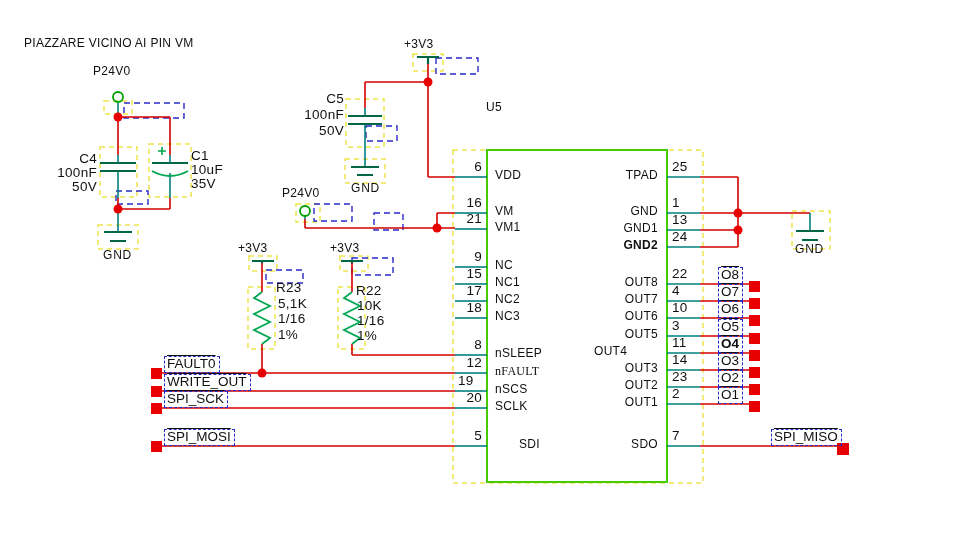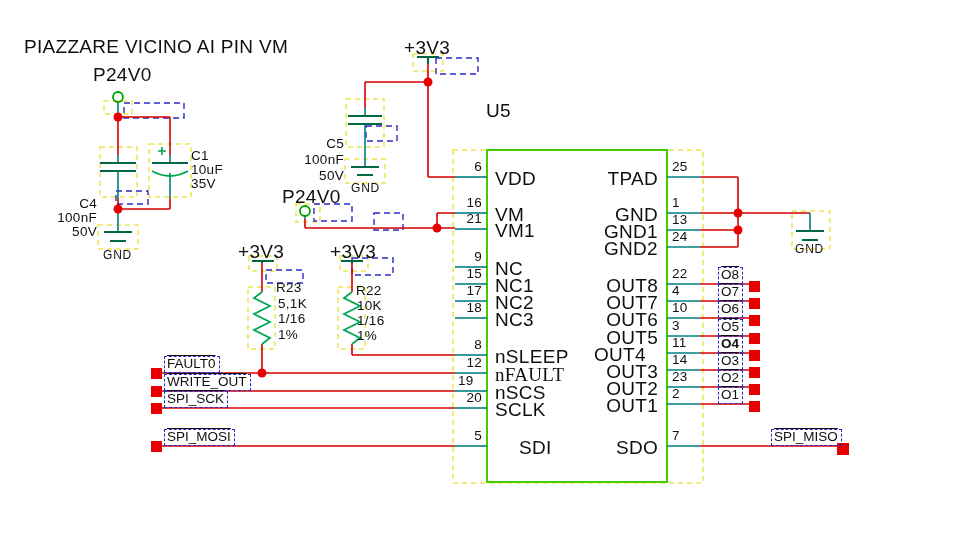--- a/index.html
+++ b/index.html
@@ -1,22 +1,22 @@
 <!DOCTYPE html>
 <html><head>
 <meta charset="utf-8">
 <style>
   html,body{margin:0;padding:0;background:#fff;}
   #cv{position:relative;width:977px;height:533px;background:#fff;overflow:hidden;
       font-family:"Liberation Sans",sans-serif;}
   .t{position:absolute;font:13.5px/1.05 "Liberation Sans",sans-serif;color:#101010;
      white-space:nowrap;letter-spacing:.3px;}
-  .s14{font-size:19px;}
+  .s14{font-size:12px;}
   .s12{font-size:12px;letter-spacing:.8px;}
-  .ra{text-align:right;margin-top:45px;}
+  .ra{text-align:right;}
   .nl{position:absolute;border:1px dashed #2a2ac8;padding:0 3px 1px 2px;white-space:nowrap;
       font:13.5px/1.05 "Liberation Sans",sans-serif;color:#101010;background:transparent;}
   .nl span{text-decoration:overline;text-decoration-thickness:1px;}
   svg{position:absolute;left:0;top:0;}
 </style>
 </head>
 <body>
 
 <div id="cv">
 
@@ -215,21 +215,21 @@
     <div class="t s14" style="left: 495px; top: 400px;">SCLK</div>
     <div class="t" style="left: 458px; top: 429px; width: 24px; text-align: right;">5</div>
     <div class="t s14" style="left: 495px; top: 438px; margin-left: 24px;">SDI</div>
     <div class="t" style="left: 672px; top: 160px; width: 24px;">25</div>
     <div class="t s14" style="left: 594px; top: 169px; width: 64px; text-align: right;">TPAD</div>
     <div class="t" style="left: 672px; top: 196px; width: 24px;">1</div>
     <div class="t s14" style="left: 594px; top: 205px; width: 64px; text-align: right;">GND</div>
     <div class="t" style="left: 672px; top: 213px; width: 24px;">13</div>
     <div class="t s14" style="left: 594px; top: 222px; width: 64px; text-align: right;">GND1</div>
     <div class="t" style="left: 672px; top: 230px; width: 24px;">24</div>
-    <div class="t s14" style="left: 594px; top: 239px; width: 64px; text-align: right;">GND2</div>
+    <div class="t s14" style="left: 594px; top: 239px; width: 64px; text-align: right; font-weight: bold;">GND2</div>
     <div class="t" style="left: 672px; top: 267px; width: 24px;">22</div>
     <div class="t s14" style="left: 594px; top: 276px; width: 64px; text-align: right;">OUT8</div>
     <div class="t" style="left: 672px; top: 284px; width: 24px;">4</div>
     <div class="t s14" style="left: 594px; top: 293px; width: 64px; text-align: right;">OUT7</div>
     <div class="t" style="left: 672px; top: 301px; width: 24px;">10</div>
     <div class="t s14" style="left: 594px; top: 310px; width: 64px; text-align: right;">OUT6</div>
     <div class="t" style="left: 672px; top: 319px; width: 24px;">3</div>
     <div class="t s14" style="left: 594px; top: 328px; width: 64px; text-align: right;">OUT5</div>
     <div class="t" style="left: 672px; top: 336px; width: 24px;">11</div>
     <div class="t s14" style="left: 594px; top: 345px; width: 64px; text-align: left;">OUT4</div>

